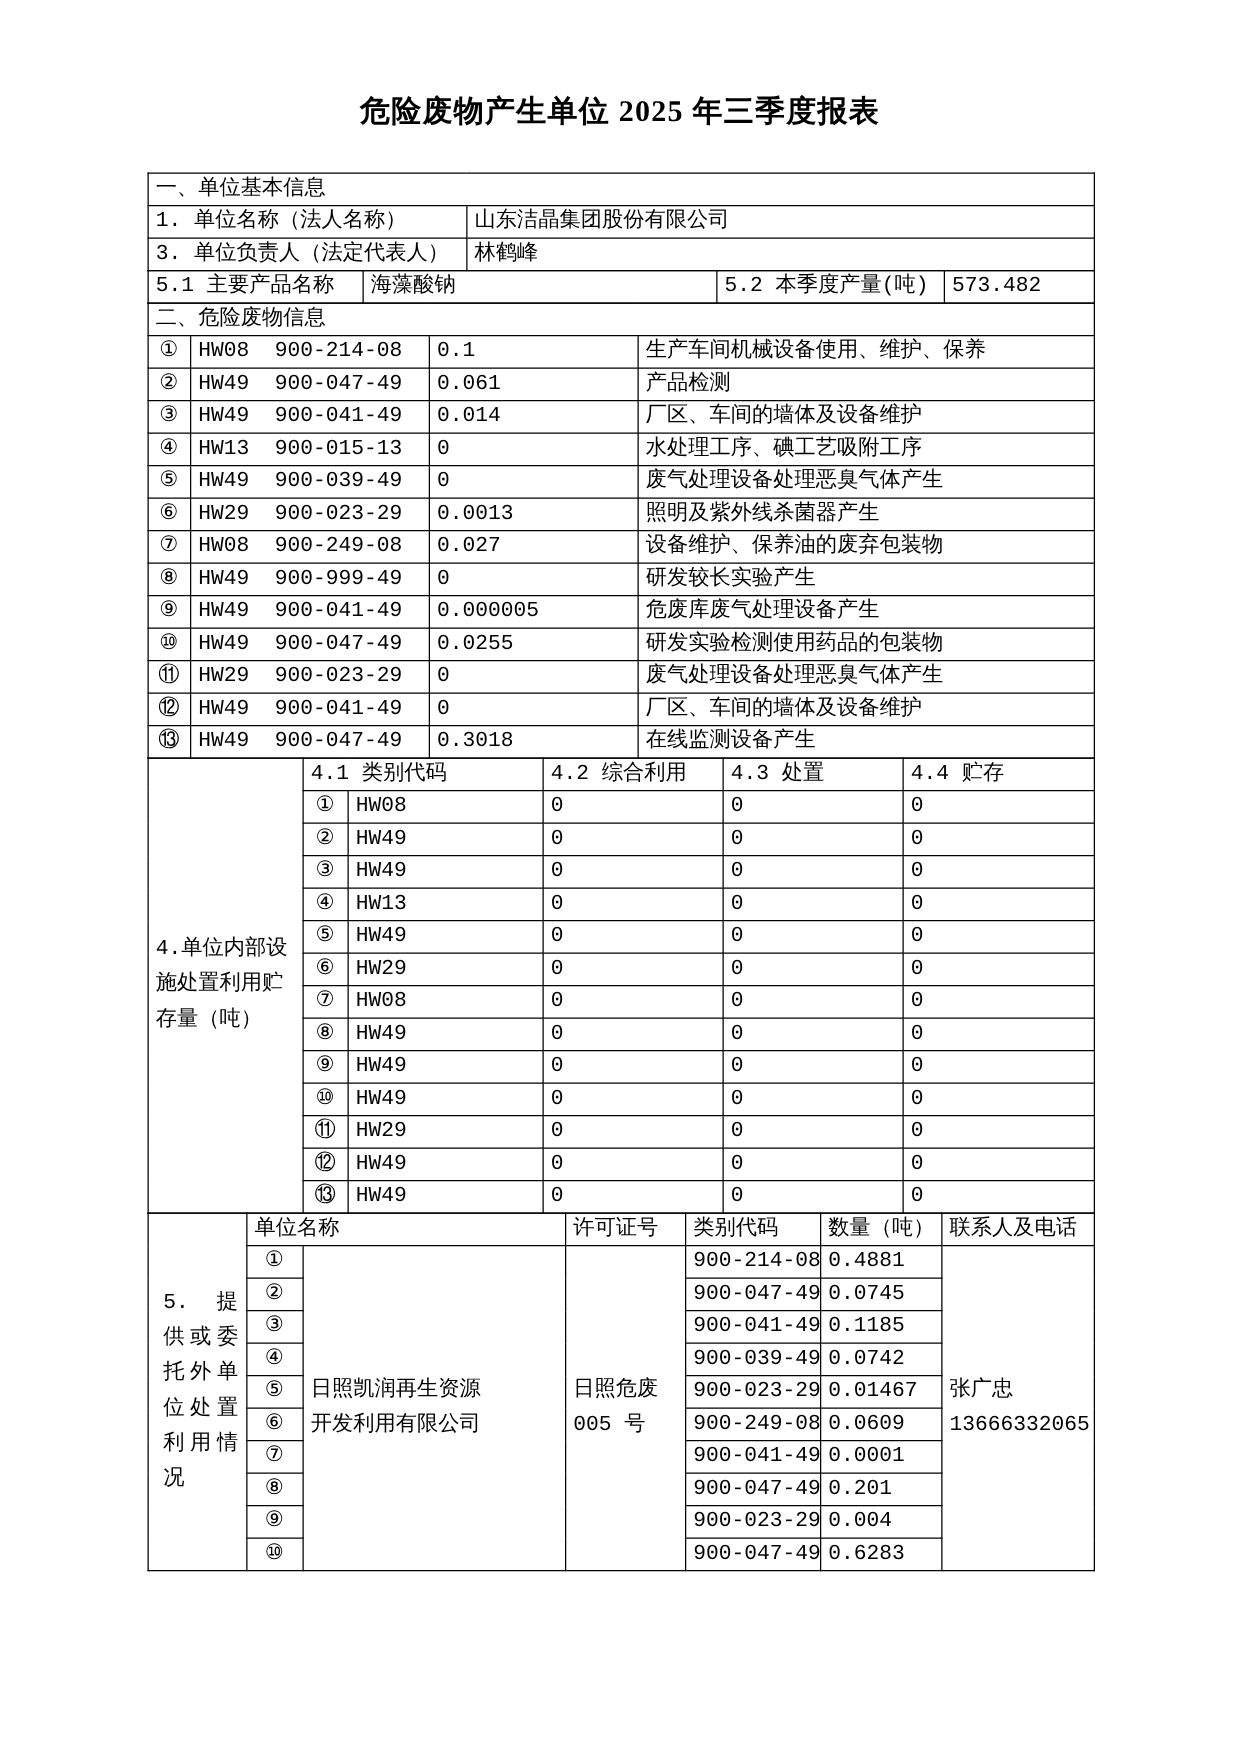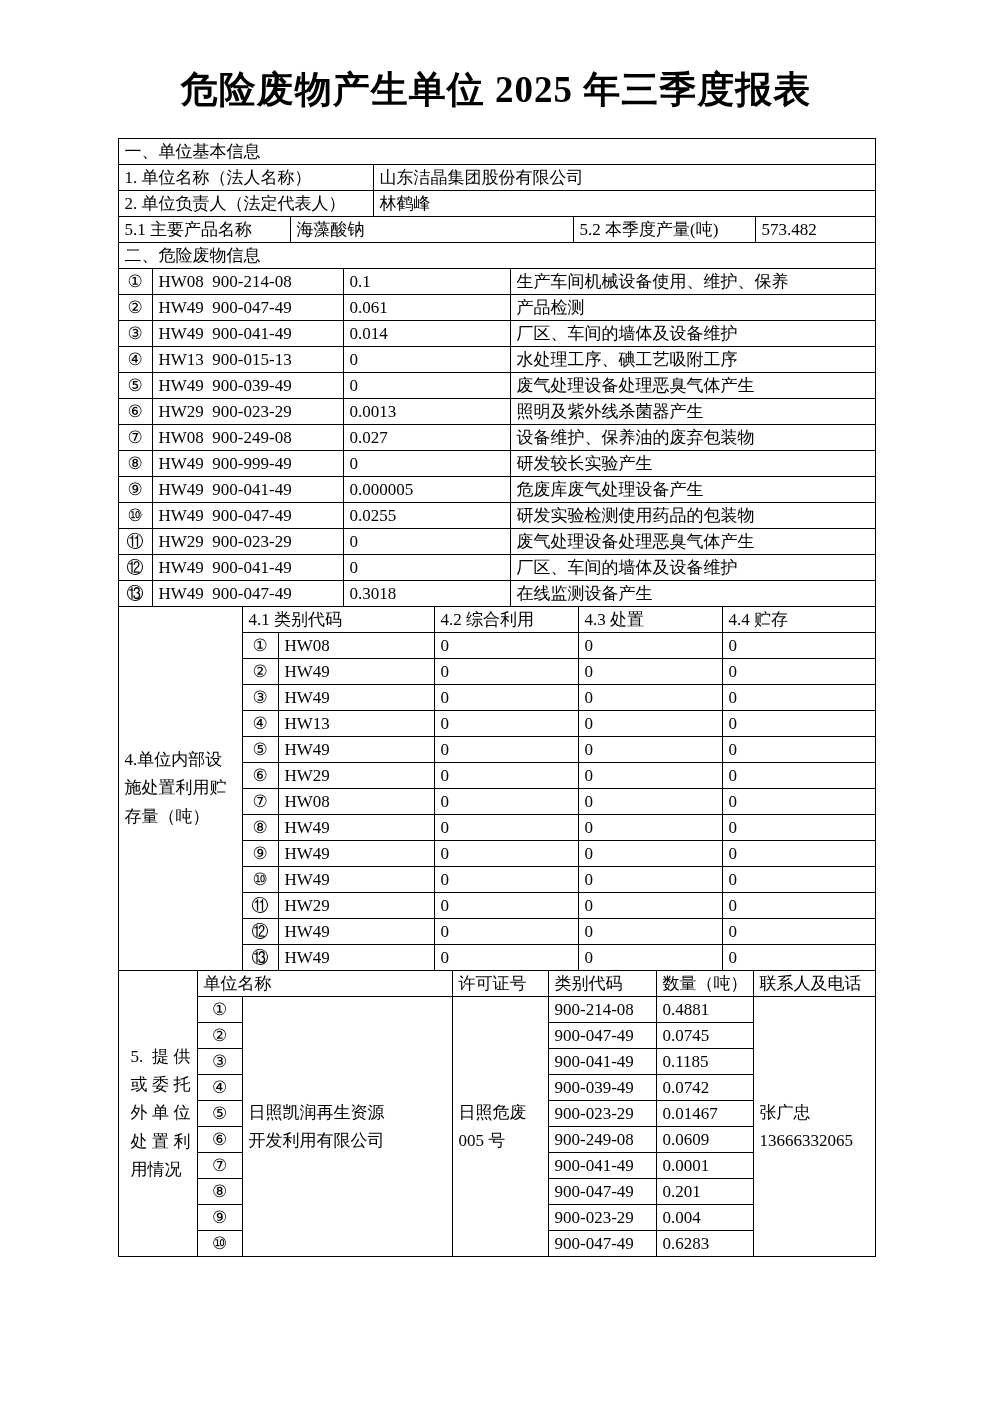--- a/index.html
+++ b/index.html
@@ -4,27 +4,27 @@
 <style>
   html,body{margin:0;padding:0;background:#fff;}
   body{
     width:992px;height:1402px;
     color:#000;
     font-family:"Liberation Serif","DejaVu Serif",serif;
     -webkit-font-smoothing:antialiased;
   }
   .page-title{
     text-align:center;
-    font-size:37px;
+    font-size:24px;
     font-weight:bold;
     line-height:44px;
     margin:68px 0 26px 0;
     letter-spacing:1px;
   }
-  .tables{width:757px;margin:0 auto;}
+  .tables{width:757px;margin:0 auto;font-family:Liberation Mono, monospace;}
   table{
     border-collapse:collapse;
     table-layout:fixed;
     width:757px;
   }
   table + table{margin-top:-1px;}
   td{
     border:1px solid #000;
     height:25px;
     padding:0 6px;
@@ -58,21 +58,21 @@
       </colgroup>
     <tbody>
       <tr>
         <td colspan="2">一、单位基本信息</td>
       </tr>
       <tr>
         <td>1. 单位名称（法人名称）</td>
         <td>山东洁晶集团股份有限公司</td>
       </tr>
       <tr>
-        <td>2. 单位负责人（法定代表人）</td>
+        <td>3. 单位负责人（法定代表人）</td>
         <td>林鹤峰</td>
       </tr>
     </tbody>
   </table>
 
   <table>
     <colgroup>
         <col style="width:172px">
         <col style="width:283px">
         <col style="width:182px">

